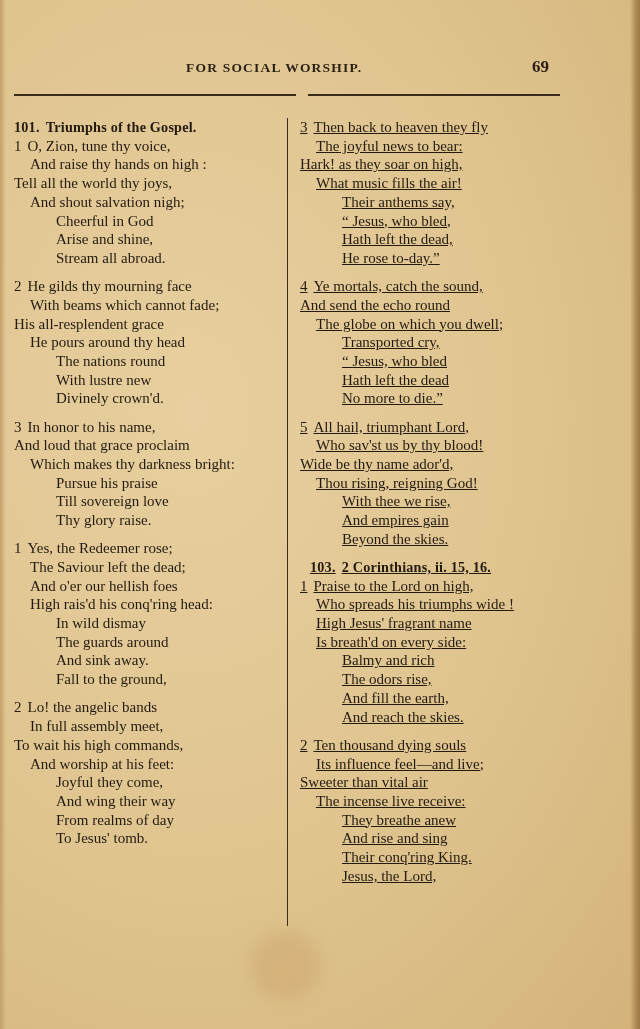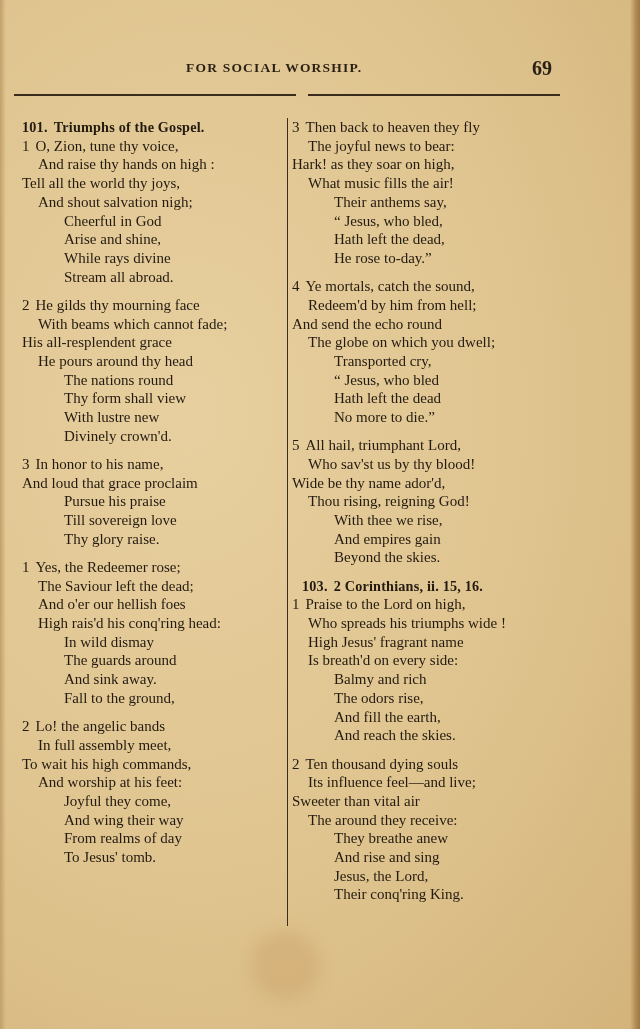--- a/index.html
+++ b/index.html
@@ -11,28 +11,28 @@
   }
   .page-edge-right { position:absolute; right:0; top:0; width:10px; height:1029px;
     background: linear-gradient(to right, rgba(180,140,80,0), #b08a52 60%, #9c7846); }
   .page-edge-left { position:absolute; left:0; top:0; width:6px; height:1029px;
     background: linear-gradient(to left, rgba(180,140,80,0), #c2a06a); }
   .stain { position:absolute; left:250px; top:930px; width:70px; height:70px;
     border-radius:50%; background: rgba(190,140,80,0.25); filter: blur(8px); }
   .running-head { position:absolute; top:60px; left:0; width:640px; height:20px; }
   .running-title { position:absolute; left:186px; top:0; font-size:13.5px; letter-spacing:1.2px;
     font-weight:bold; color:#2a1f14; }
-  .page-number { position:absolute; left:532px; top:-3px; font-size:20px; font-weight:bold; color:#2a1f14;text-align:right; }
+  .page-number { position:absolute; left:532px; top:-3px; font-size:17px; font-weight:bold; color:#2a1f14;text-align:right; }
   .head-rule { position:absolute; top:94px; height:1.5px; background:#3a2c1c; }
   .head-rule.left { left:14px; width:282px; }
   .head-rule.right { left:308px; width:252px; }
   .col-rule { position:absolute; left:287px; top:118px; width:1.3px; height:808px; background:#3b2d1c; }
-  .column { position:absolute; top:118px; font-size:15px; line-height:18.7px;margin-left:8px; }
+  .column { position:absolute; top:118px; font-size:15px; line-height:18.7px; }
   .column.left { left:14px; width:270px; }
-  .column.right { left:284px; width:270px; }
+  .column.right { left:300px; width:270px;text-decoration:underline; }
   .hymn-title { font-weight:bold; font-size:14.2px; letter-spacing:0.2px; white-space:nowrap; }
   .hymn-title .num { margin-right:6px; }
   .stanza { margin-bottom:9.5px; }
   .line { white-space:nowrap; }
   .line.i0 { padding-left:0; }
   .line.i1 { padding-left:16px; }
   .line.i2 { padding-left:42px; }
   .sv { margin-right:6px; }
   .hymn { margin-bottom:4px; }
 </style>
@@ -55,36 +55,35 @@
 
   <div class="hymn">
     <div class="hymn-title"><span class="num">101.</span><span>Triumphs of the Gospel.</span></div>
     <div class="stanza">
       <div class="line i0"><span class="sv">1</span><span>O, Zion, tune thy voice,</span></div>
       <div class="line i1">And raise thy hands on high :</div>
       <div class="line i0">Tell all the world thy joys,</div>
       <div class="line i1">And shout salvation nigh;</div>
       <div class="line i2">Cheerful in God</div>
       <div class="line i2">Arise and shine,</div>
-      <div class="line i2">While rays divine</div>
       <div class="line i2">Stream all abroad.</div>
     </div>
     <div class="stanza">
       <div class="line i0"><span class="sv">2</span><span>He gilds thy mourning face</span></div>
       <div class="line i1">With beams which cannot fade;</div>
       <div class="line i0">His all-resplendent grace</div>
       <div class="line i1">He pours around thy head</div>
       <div class="line i2">The nations round</div>
-      <div class="line i2">Thy form shall view</div>
       <div class="line i2">With lustre new</div>
       <div class="line i2">Divinely crown'd.</div>
     </div>
     <div class="stanza">
       <div class="line i0"><span class="sv">3</span><span>In honor to his name,</span></div>
       <div class="line i0">And loud that grace proclaim</div>
+      <div class="line i1">Which makes thy darkness bright:</div>
       <div class="line i2">Pursue his praise</div>
       <div class="line i2">Till sovereign love</div>
       <div class="line i2">Thy glory raise.</div>
     </div>
   </div>
 
   <div class="hymn">
     <div class="stanza">
       <div class="line i0"><span class="sv">1</span><span>Yes, the Redeemer rose;</span></div>
       <div class="line i1">The Saviour left the dead;</div>
@@ -116,21 +115,20 @@
       <div class="line i1">The joyful news to bear:</div>
       <div class="line i0">Hark! as they soar on high,</div>
       <div class="line i1">What music fills the air!</div>
       <div class="line i2">Their anthems say,</div>
       <div class="line i2">“ Jesus, who bled,</div>
       <div class="line i2">Hath left the dead,</div>
       <div class="line i2">He rose to-day.”</div>
     </div>
     <div class="stanza">
       <div class="line i0"><span class="sv">4</span><span>Ye mortals, catch the sound,</span></div>
-      <div class="line i1">Redeem'd by him from hell;</div>
       <div class="line i0">And send the echo round</div>
       <div class="line i1">The globe on which you dwell;</div>
       <div class="line i2">Transported cry,</div>
       <div class="line i2">“ Jesus, who bled</div>
       <div class="line i2">Hath left the dead</div>
       <div class="line i2">No more to die.”</div>
     </div>
     <div class="stanza">
       <div class="line i0"><span class="sv">5</span><span>All hail, triumphant Lord,</span></div>
       <div class="line i1">Who sav'st us by thy blood!</div>
@@ -151,20 +149,20 @@
       <div class="line i1">Is breath'd on every side:</div>
       <div class="line i2">Balmy and rich</div>
       <div class="line i2">The odors rise,</div>
       <div class="line i2">And fill the earth,</div>
       <div class="line i2">And reach the skies.</div>
     </div>
     <div class="stanza">
       <div class="line i0"><span class="sv">2</span><span>Ten thousand dying souls</span></div>
       <div class="line i1">Its influence feel—and live;</div>
       <div class="line i0">Sweeter than vital air</div>
-      <div class="line i1">The around they receive:</div>
+      <div class="line i1">The incense live receive:</div>
       <div class="line i2">They breathe anew</div>
       <div class="line i2">And rise and sing</div>
+      <div class="line i2">Their conq'ring King.</div>
       <div class="line i2">Jesus, the Lord,</div>
-      <div class="line i2">Their conq'ring King.</div>
     </div>
   </div>
 </div>
 
 </body></html>

